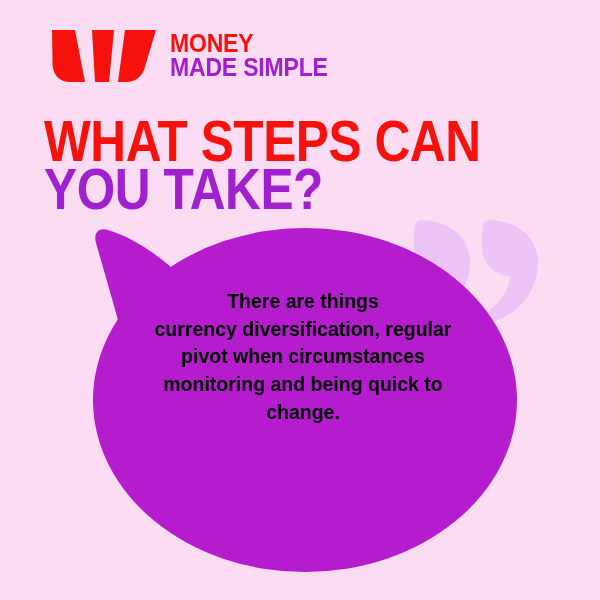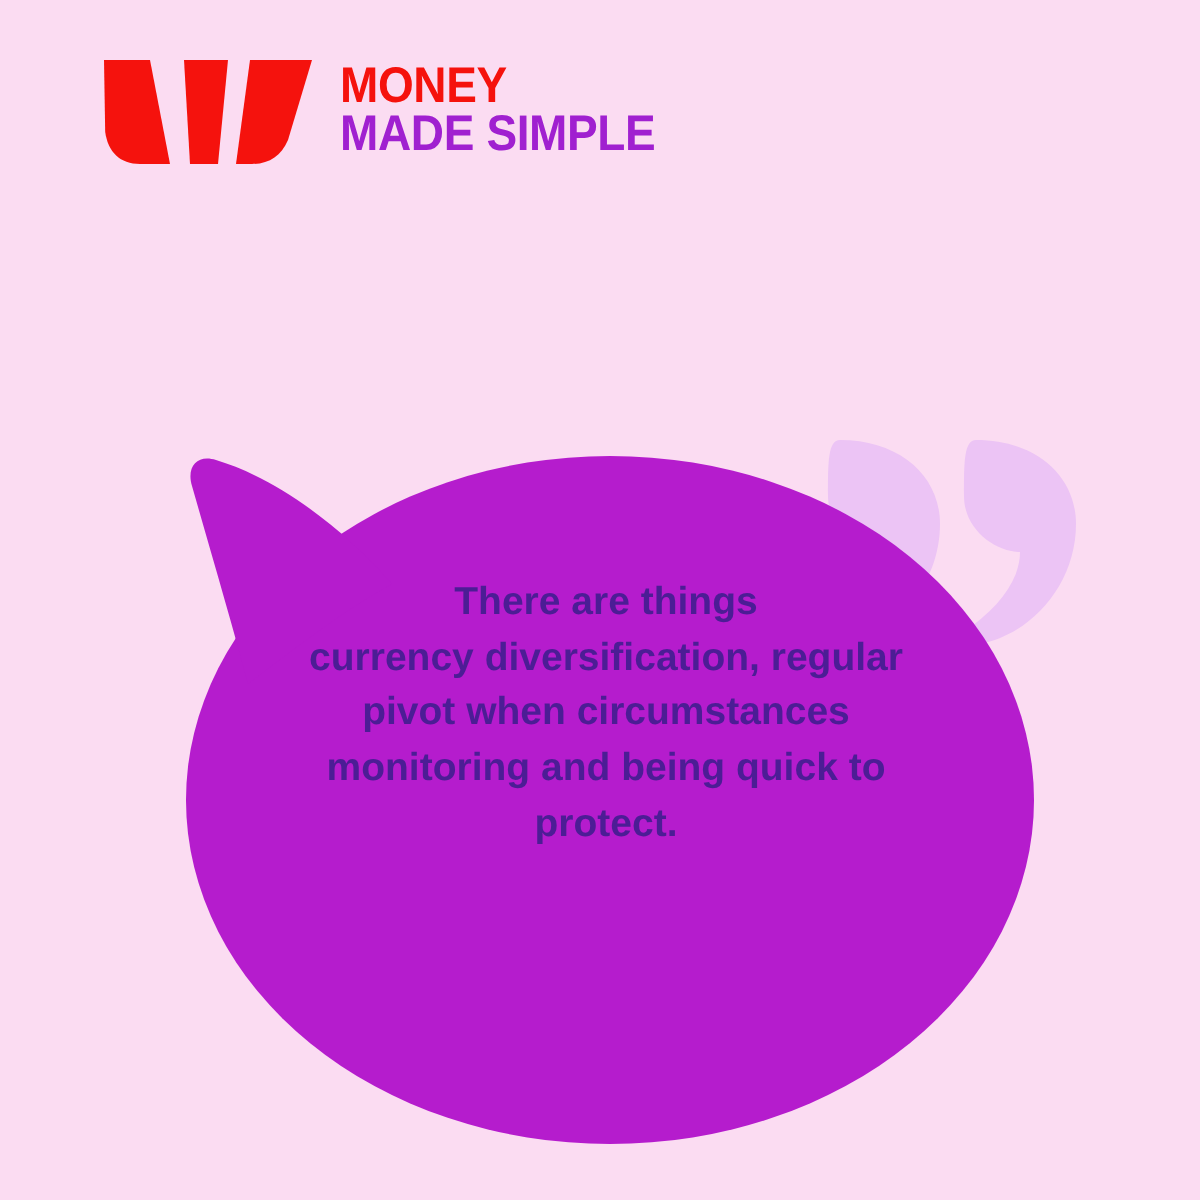--- a/index.html
+++ b/index.html
@@ -92,21 +92,21 @@
     height: 600px;
     pointer-events: none;
   }
 
   .bubble-text {
     position: absolute;
     left: 98px;
     top: 288px;
     width: 410px;
     text-align: center;
-    color: #4c1d95;
+    color: #000000;
     font-family: "Liberation Sans", sans-serif;
     font-weight: bold;
     font-size: 19.5px;
     line-height: 1.42;
   }
   .bubble-text p {
     margin: 0;
   }
 </style>
 </head>
@@ -119,34 +119,38 @@
       <path d="M0 0 H23 L33 52 H18 C8 52 2 46 0.6 36 Z" fill="#f5120d"></path>
       <path d="M40 0 H62 L57 52 H43 Z" fill="#f5120d"></path>
       <path d="M73 0 H104 L92 40 C88.5 48 82.5 52 74 52 H66 Z" fill="#f5120d"></path>
     </svg>
     <div class="brand-wordmark">
       <span class="brand-line brand-line-1">MONEY</span>
       <span class="brand-line brand-line-2">MADE SIMPLE</span>
     </div>
   </div>
 
+  <div class="headline">
+    <span class="headline-line headline-line-1">WHAT STEPS CAN</span>
+    <span class="headline-line headline-line-2">YOU TAKE?</span>
+  </div>
 
   <svg class="quote-mark" viewBox="0 0 130 105" aria-hidden="true">
     <path d="M8 2 C38 2 58 20 58 44 C58 74 36 99 10 104 C4 105 1 99 6 95 C22 83 30 70 30 58 C18 58 2 47 2 30 C2 13 2 2 8 2 Z" fill="#ecc4f5"></path>
     <path d="M76 2 C106 2 126 20 126 44 C126 74 104 99 78 104 C72 105 69 99 74 95 C90 83 98 70 98 58 C86 58 70 47 70 30 C70 13 70 2 76 2 Z" fill="#ecc4f5"></path>
   </svg>
 
   <svg class="bubble-wrap" viewBox="0 0 600 600" aria-hidden="true">
     <g>
       <ellipse cx="305" cy="400" rx="212" ry="172" fill="#b51ccd"></ellipse>
       <path d="M196 292 C168 260 135 238 108 230 C99 227 93 233 96 243 C106 278 116 312 124 342 C140 330 170 306 196 292 Z" fill="#b51ccd"></path>
     </g>
   </svg>
 
   <div class="bubble-text">
     <p>There are things</p>
     <p>currency diversification, regular</p>
     <p>pivot when circumstances</p>
     <p>monitoring and being quick to</p>
-    <p>protect.</p>
+    <p>change.</p>
   </div>
 
 </div>
 
 </body></html>

